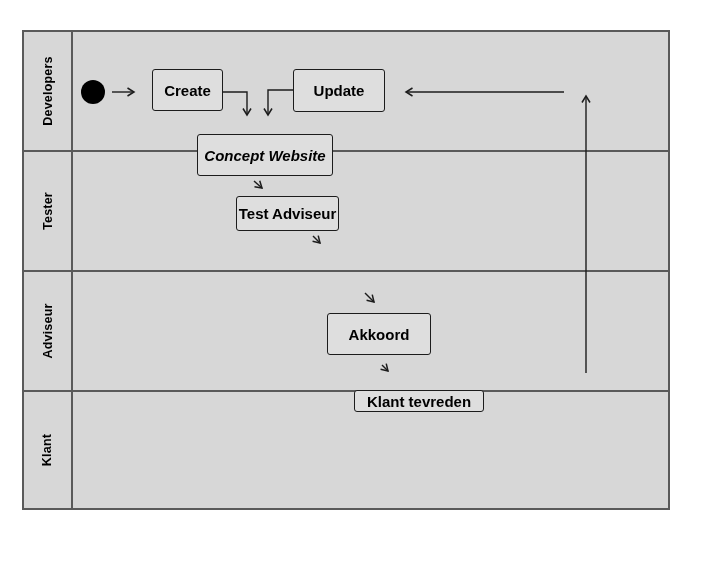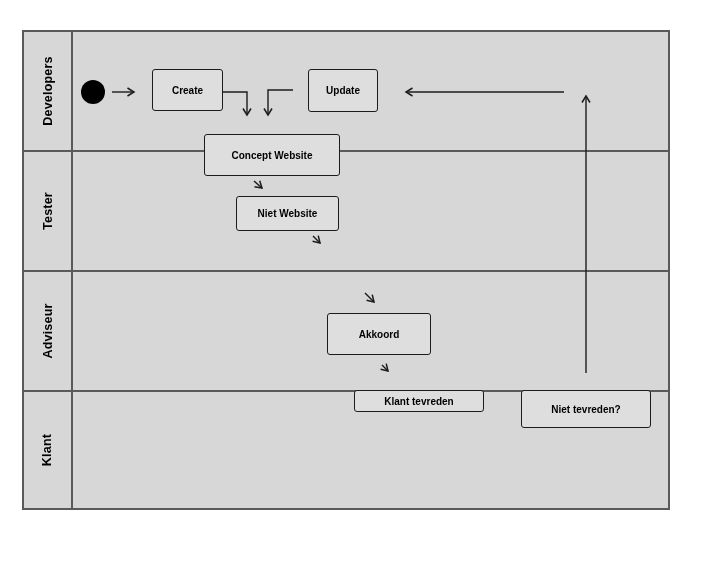--- a/index.html
+++ b/index.html
@@ -62,27 +62,27 @@
   .node {
     position: absolute;
     box-sizing: border-box;
     background: #dedede;
     border: 1.6px solid #1c1c1c;
     border-radius: 3px;
     display: flex;
     align-items: center;
     justify-content: center;
     font-weight: 700;
-    font-size: 10px;
+    font-size: 15px;
     color: #000000;
     white-space: nowrap;
   }
   .node.create          { left: 152px; top: 69px;  width: 71px;  height: 42px; }
-  .node.update          { left: 293px; top: 69px;  width: 70px;  height: 43px; margin-left: 15px; }
-  .node.concept-website { left: 204px; top: 134px; width: 136px; height: 42px; }
+  .node.update          { left: 293px; top: 69px;  width: 92px;  height: 43px; }
+  .node.concept-website { left: 197px; top: 134px; width: 136px; height: 42px; font-style: italic; }
   .node.test-website    { left: 236px; top: 196px; width: 103px; height: 35px; }
   .node.bug-report      { left: 298px; top: 248px; width: 103px; height: 43px; }
   .node.akkoord         { left: 327px; top: 313px; width: 104px; height: 42px; text-align: center; }
   .node.klant-tevreden  { left: 354px; top: 390px; width: 130px; height: 22px; }
   .node.niet-tevreden   { left: 521px; top: 390px; width: 130px; height: 38px; }
 
   .start-node {
     position: absolute;
     left: 81px; top: 80px;
     width: 24px; height: 24px;
@@ -120,24 +120,23 @@
     <div class="lane-label-wrap lane3">
       <span class="lane-label">Klant</span>
     </div>
   </div>
 
   <div class="start-node"></div>
 
   <div class="node create">Create</div>
   <div class="node update">Update</div>
   <div class="node concept-website">Concept Website</div>
-  <div class="node test-website">Niet Website</div>
+  <div class="node test-website">Test Adviseur</div>
   <div class="node akkoord">Akkoord</div>
   <div class="node klant-tevreden">Klant tevreden</div>
-  <div class="node niet-tevreden">Niet tevreden?</div>
 
   <svg class="arrows" viewBox="0 0 704 565" xmlns="http://www.w3.org/2000/svg">
     <defs>
       <marker id="ah" markerUnits="userSpaceOnUse" markerWidth="11" markerHeight="11" viewBox="0 0 11 11" refX="8" refY="5.5" orient="auto">
         <path d="M1.5,1.5 L8,5.5 L1.5,9.5" fill="none" stroke="#1c1c1c" stroke-width="1.5"></path>
       </marker>
     </defs>
     <g fill="none" stroke="#1c1c1c" stroke-width="1.4">
       <path d="M112,92 H134" marker-end="url(#ah)"></path>
       <path d="M223,92 H247 V115" marker-end="url(#ah)"></path>

